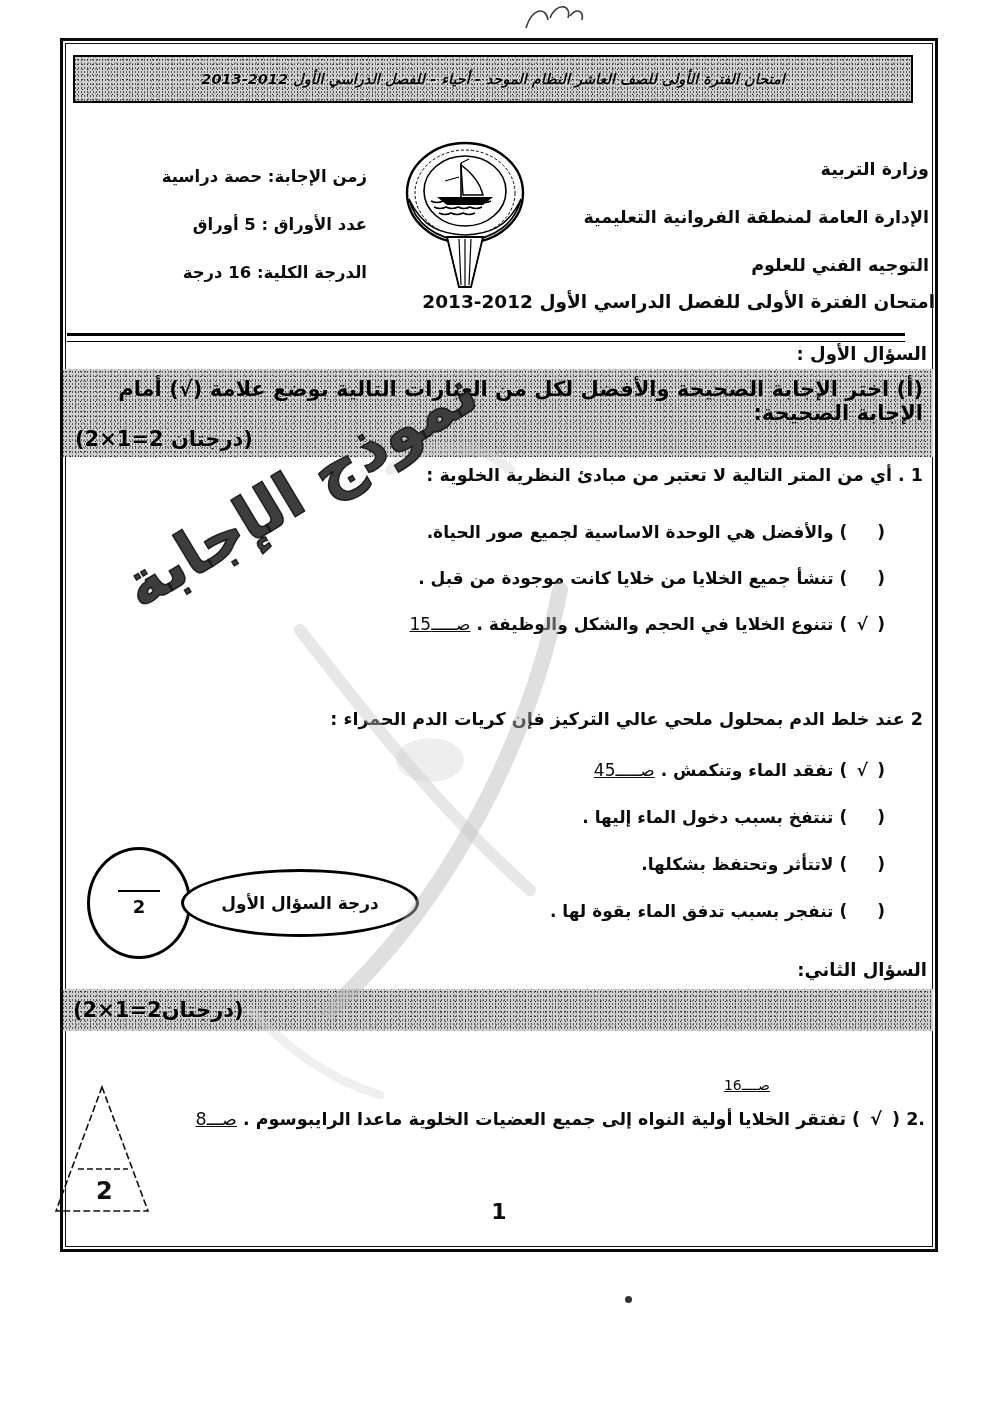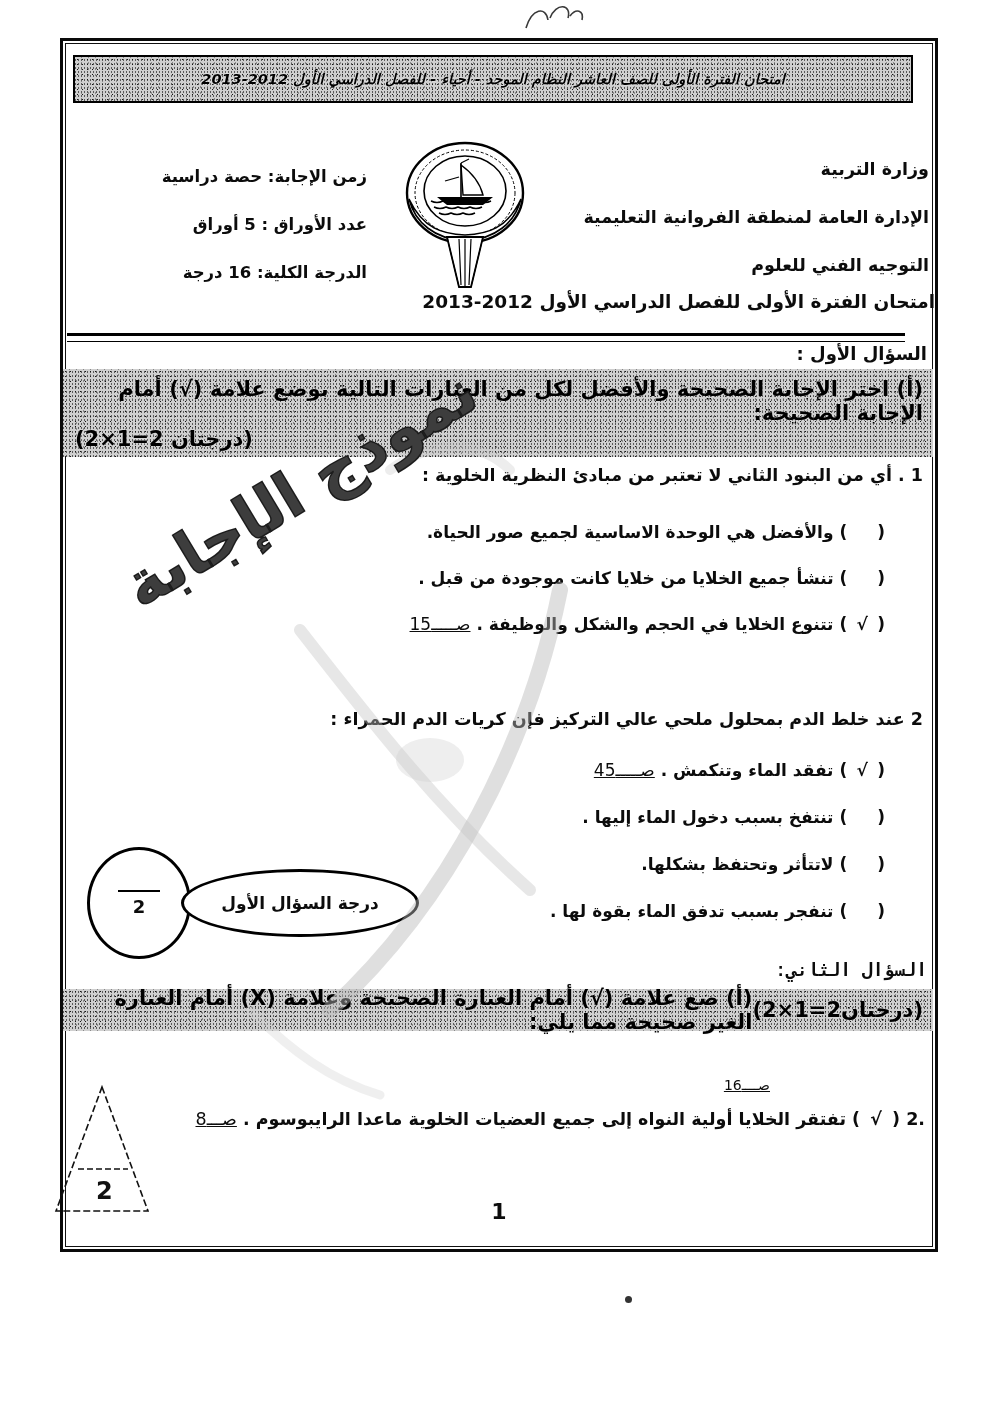--- a/index.html
+++ b/index.html
@@ -28,21 +28,21 @@
 
   .hdr-right{position:absolute;right:6px;top:104px;text-align:right;direction:rtl;font-weight:bold;font-size:17.5px;line-height:48px;}
   .hdr-left{position:absolute;left:34px;top:112px;width:270px;text-align:right;direction:rtl;font-weight:bold;font-size:16.5px;line-height:48px;}
   .emblem{position:absolute;left:338px;top:96px;width:128px;height:160px;}
 
   .exam-title{position:absolute;left:0;top:250px;width:100%;text-align:right;direction:rtl;font-weight:bold;font-size:18.5px;}
   .title-rule{position:absolute;left:4px;top:292px;width:838px;height:5px;border-top:3px solid #000;border-bottom:1px solid #000;}
 
   .q-heading{position:absolute;right:8px;direction:rtl;font-weight:bold;font-size:18px;}
   .q1-heading{top:302px;}
-  .q2-heading{top:918px;font-family:Liberation Mono, monospace;}
+  .q2-heading{top:918px;}
 
   .band{position:absolute;left:0px;width:870px;direction:rtl;font-weight:bold;font-size:21px;color:#000;
     text-shadow:0 0 2px #e8e8e8;padding:8px 10px;box-sizing:border-box;}
   .band-a{top:328px;height:88px;}
   .band-a .marks{position:absolute;left:12px;bottom:6px;direction:ltr;}
   .band-b{top:948px;height:42px;display:flex;align-items:center;justify-content:space-between;flex-direction:row-reverse;}
 
   .stem{position:absolute;right:12px;direction:rtl;font-weight:bold;font-size:17.5px;white-space:nowrap;}
   .stem1{top:424px;}
   .stem2{top:668px;}
@@ -139,21 +139,21 @@
 
     <div class="q-heading q1-heading">السؤال الأول :</div>
 
     <div class="band band-a speckle">
       <span>(أ) اختر الإجابة الصحيحة والأفضل لكل من العبارات التالية بوضع علامة (√) أمام الإجابة الصحيحة:</span>
       <span class="marks">(2×1=2 درجتان)</span>
     </div>
 
     <div class="stem stem1">
       <span>1 .</span>
-      <span>أي من البنود الثاني لا تعتبر من مبادئ النظرية الخلوية :</span>
+      <span>أي من المتر التالية لا تعتبر من مبادئ النظرية الخلوية :</span>
     </div>
     <div class="opts opts1">
       <div class="opt">
         <span class="br">(</span><span class="mark"></span><span class="br">)</span>
         <span>والأفضل هي الوحدة الاساسية لجميع صور الحياة.</span>
       </div>
       <div class="opt">
         <span class="br">(</span><span class="mark"></span><span class="br">)</span>
         <span>تنشأ جميع الخلايا من خلايا كانت موجودة من قبل .</span>
       </div>
@@ -190,21 +190,20 @@
 
     <div class="stamp-circle">
       <div class="score-line"></div>
       <div>2</div>
     </div>
     <div class="stamp-ellipse">درجة السؤال الأول</div>
 
     <div class="q-heading q2-heading">السؤال الثاني:</div>
 
     <div class="band band-b speckle">
-      <span>(أ) ضع علامة (√) أمام العبارة الصحيحة وعلامة (X) أمام العبارة الغير صحيحة مما يلي:</span>
       <span style="direction:ltr;">(2×1=2درجتان)</span>
     </div>
 
     <div class="stmt-ref-row">
       <span class="ref">صــــ16</span>
     </div>
 
     <div class="stmt stmt2">
       <span class="num">2.</span>
       <span class="br">(</span><span class="mark" style="display:inline-block;min-width:32px;text-align:center;">√</span><span class="br">)</span>

